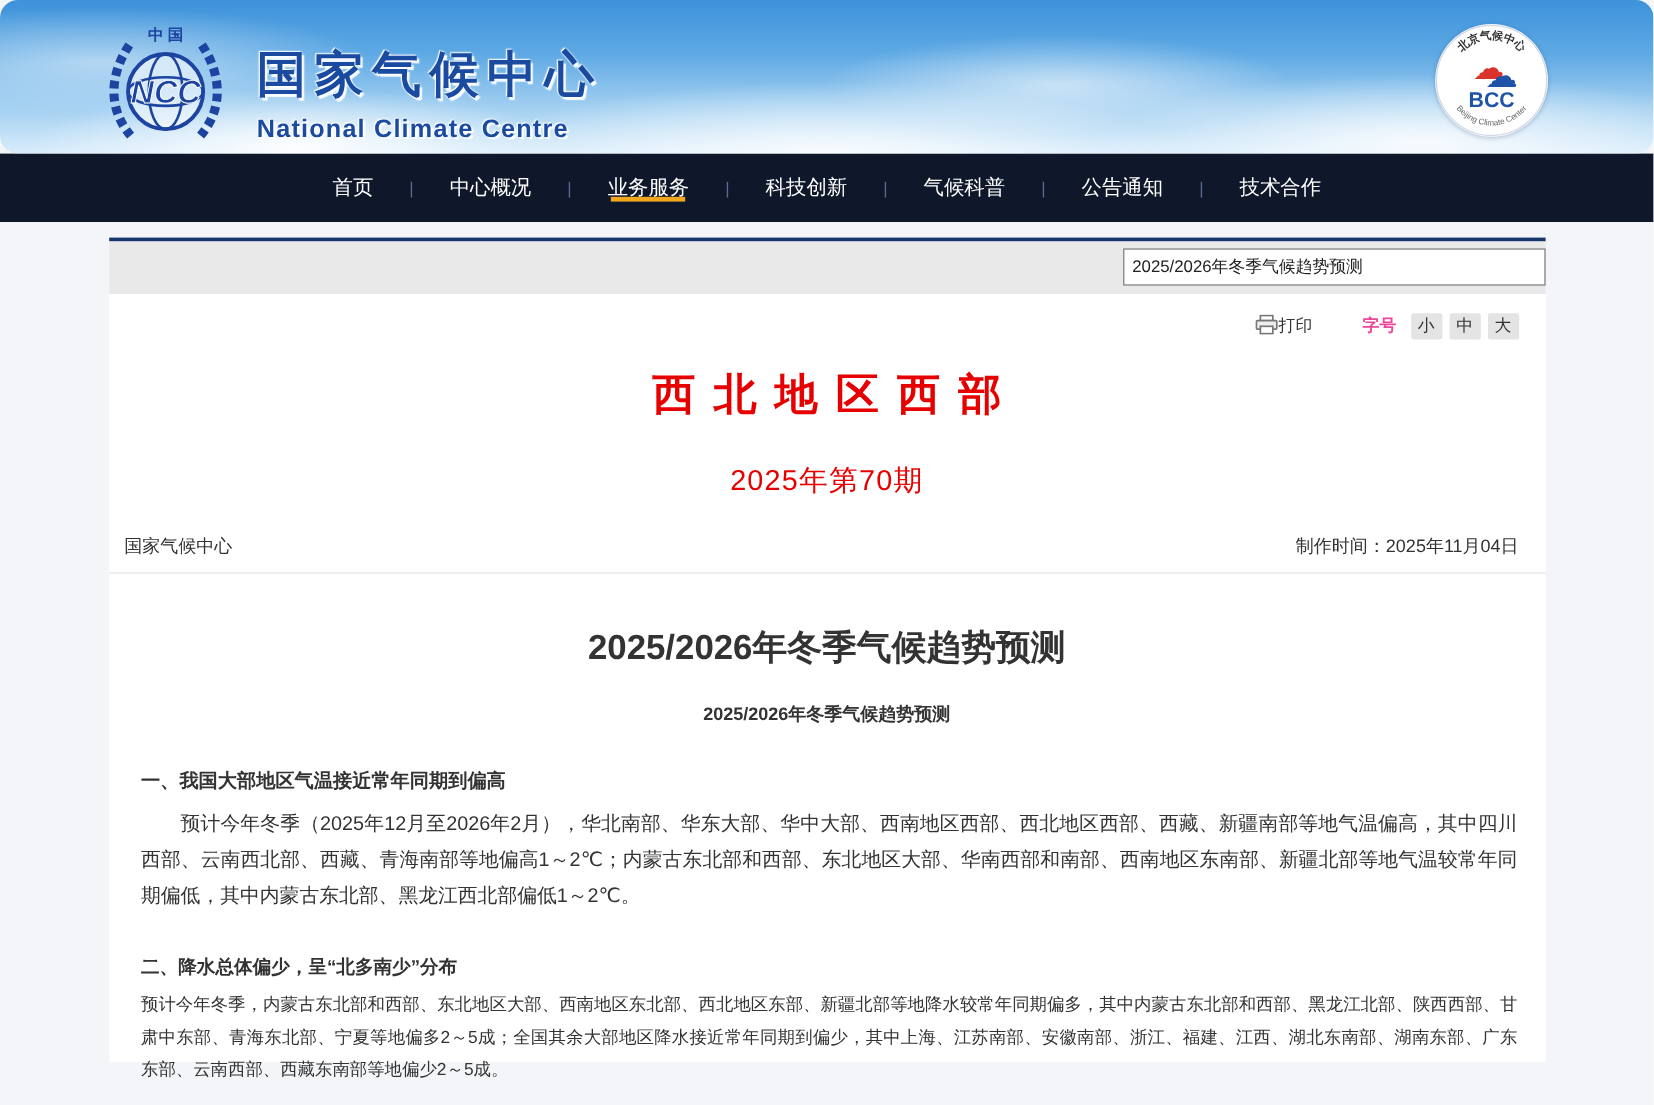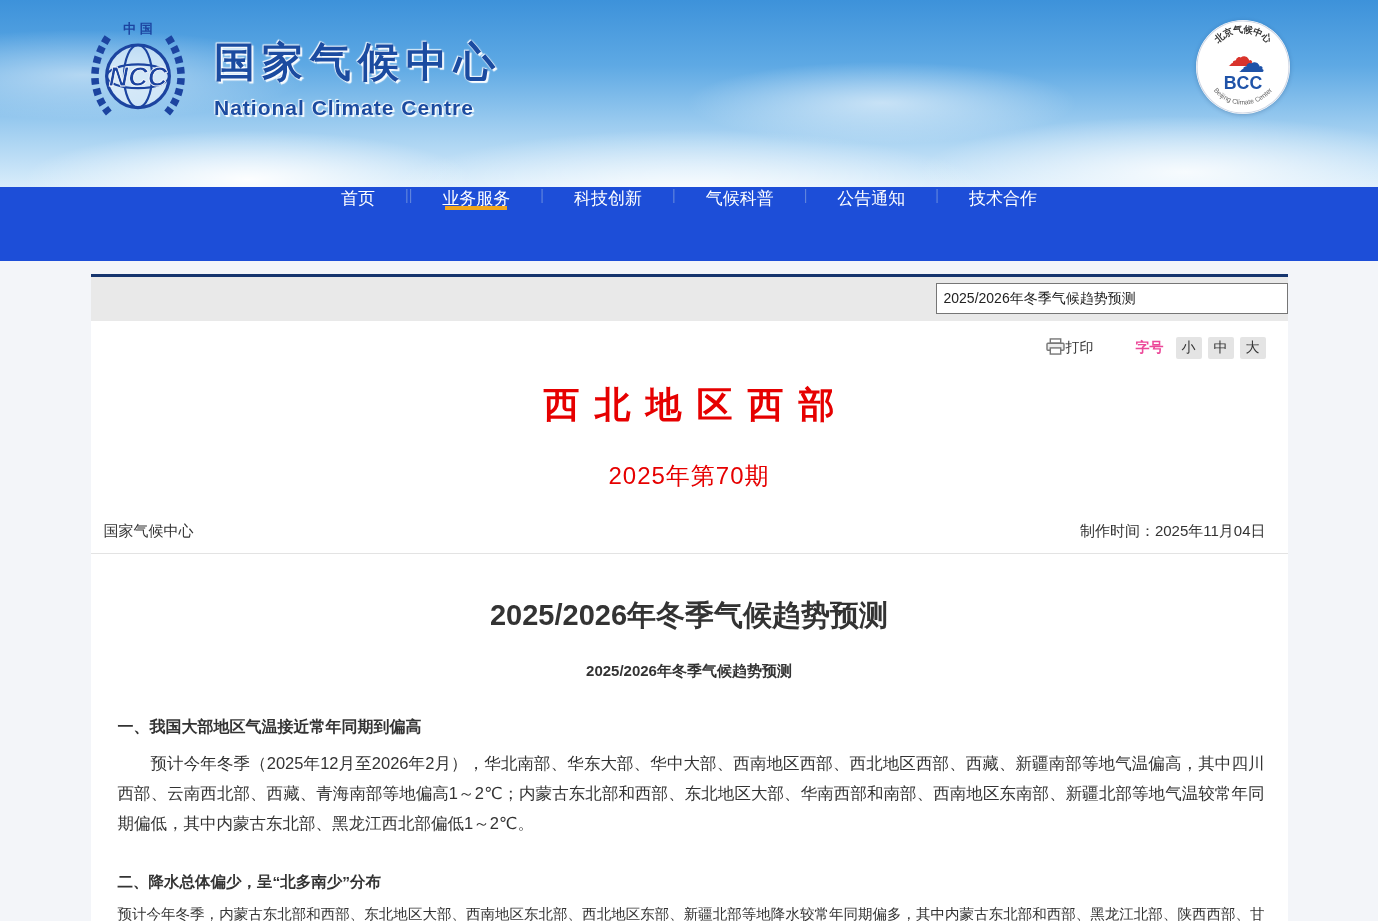--- a/index.html
+++ b/index.html
@@ -6,51 +6,52 @@
   html,body { width:1378px; height:921px; }
   body {
     font-family:"Liberation Sans","DejaVu Sans",sans-serif;
     background:#f3f5f9;
     overflow:hidden;
     position:relative;
   }
 
   
   .site-header {
-    height:187px;
+    height:128px;
     position:relative;
     background:
       radial-gradient(ellipse 320px 70px at 18% 96%, rgba(255,255,255,.95), rgba(255,255,255,0) 70%),
       radial-gradient(ellipse 420px 90px at 50% 104%, rgba(255,255,255,.9), rgba(255,255,255,0) 72%),
       radial-gradient(ellipse 380px 80px at 86% 92%, rgba(255,255,255,.85), rgba(255,255,255,0) 70%),
       radial-gradient(ellipse 260px 55px at 64% 55%, rgba(255,255,255,.55), rgba(255,255,255,0) 75%),
       radial-gradient(ellipse 300px 60px at 6% 40%, rgba(255,255,255,.5), rgba(255,255,255,0) 75%),
       linear-gradient(180deg,#3d92da 0%, #5ea9e4 35%, #9ecdf0 68%, #d9edfb 100%);
+    border-radius: 15px;
   }
   .brand { position:absolute; left:84px; top:18px; display:flex; align-items:center; }
   .ncc-logo { width:108px; height:108px; flex:0 0 auto; }
   .brand-text { margin-left:22px; padding-top:6px; }
   .brand-zh {
     font-size:41px; font-weight:bold; color:#1b4ba0; letter-spacing:7px;
     text-shadow:0 0 2px #fff, 2px 2px 1px rgba(255,255,255,.95), -1px -1px 1px rgba(255,255,255,.9);
   }
   .brand-en {
     font-size:21px; font-weight:bold; color:#1b4ba0; letter-spacing:1px; margin-top:6px;
     text-shadow:0 0 2px #fff, 2px 2px 1px rgba(255,255,255,.95), -1px -1px 1px rgba(255,255,255,.9);
   }
   .bcc-logo {
     position:absolute; right:88px; top:20px; width:94px; height:94px;
     background:#fff; border-radius:50%; box-shadow:0 1px 4px rgba(0,40,90,.25);
   }
   .bcc-logo svg { width:94px; height:94px; }
 
   
   .navbar {
-    height:74px; background:#1d4ed8;
-    display:flex; justify-content:center; align-items:flex-start;
+    height:57px; background:#0f172a;
+    display:flex; justify-content:center; align-items:center;
   }
   .nav-item {
     color:#fff; font-size:17px; display:flex; align-items:center;
     padding:0 30px; position:relative; cursor:pointer; text-decoration:none;
   }
   .nav-item.active::after {
     content:""; position:absolute; left:50%; transform:translateX(-50%);
     bottom:0; width:62px; height:4px; background:#f0a61d;
   }
   .nav-sep { color:rgba(150,175,225,.55); display:flex; align-items:center; font-size:14px; }
@@ -159,20 +160,21 @@
       <text x="30" y="44" font-size="26" fill="#d9332b">☁</text>
       <text x="40" y="50" font-size="26" fill="#1f53a8">☁</text>
       <text x="45" y="66" text-anchor="middle" font-size="17" font-weight="bold" fill="#1f53a8">BCC</text>
     </svg>
   </div>
 </header>
 
 <nav class="navbar">
   <a class="nav-item">首页</a>
   <span class="nav-sep">|</span>
+  <a class="nav-item">中心概况</a>
   <span class="nav-sep">|</span>
   <a class="nav-item active">业务服务</a>
   <span class="nav-sep">|</span>
   <a class="nav-item">科技创新</a>
   <span class="nav-sep">|</span>
   <a class="nav-item">气候科普</a>
   <span class="nav-sep">|</span>
   <a class="nav-item">公告通知</a>
   <span class="nav-sep">|</span>
   <a class="nav-item">技术合作</a>

